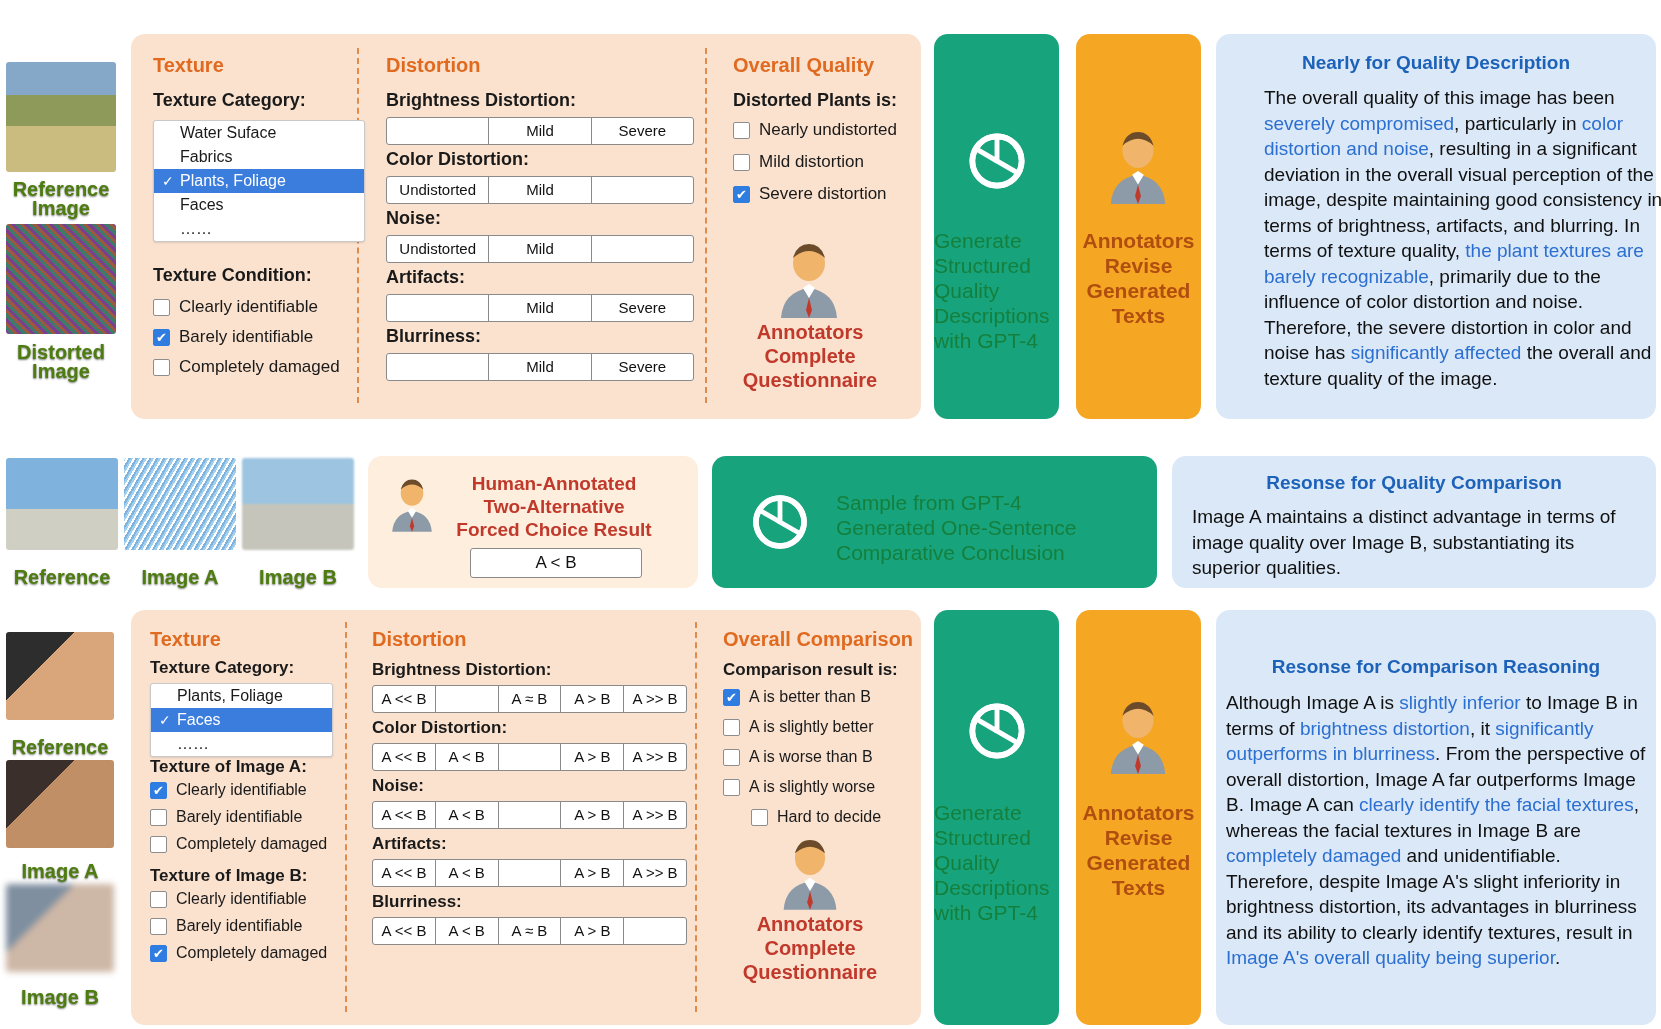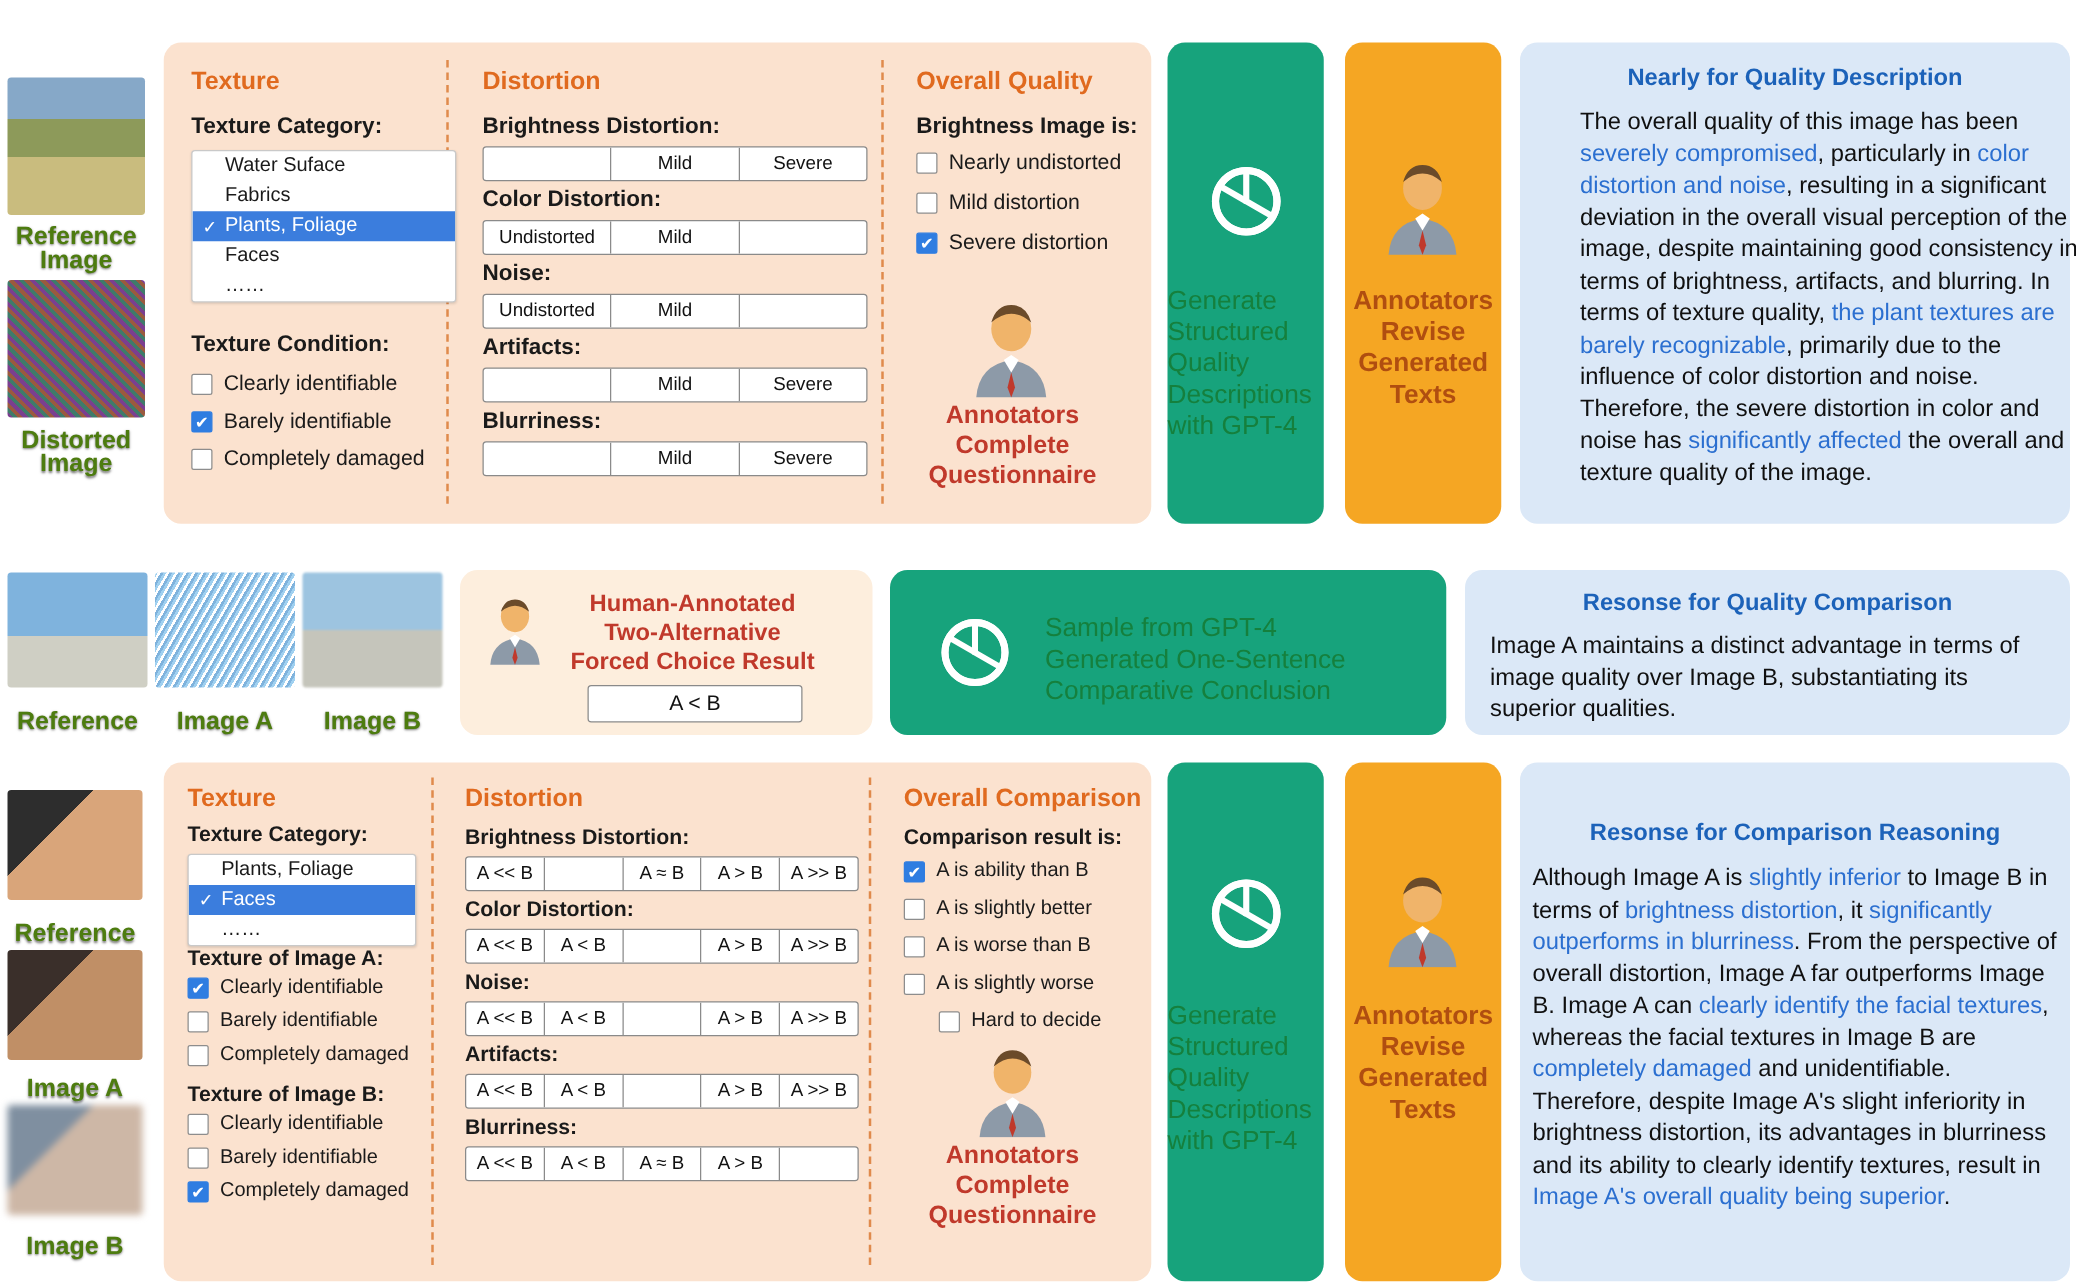--- a/index.html
+++ b/index.html
@@ -168,21 +168,21 @@
 </div>
 
 <div class="q-label" style="position:absolute; left:386px; top:326px;">Blurriness:</div>
 <div class="seg" style="position:absolute; left:386px; top:353px; width:308px;">
   <div class="blank"></div>
   <div>Mild</div>
   <div>Severe</div>
 </div>
 
 <div class="sec-title" style="position:absolute; left:733px; top:54px;">Overall Quality</div>
-<div class="q-label" style="position:absolute; left:733px; top:90px;">Brightness Image is:</div>
+<div class="q-label" style="position:absolute; left:733px; top:90px;">Distorted Plants is:</div>
 <div class="cbrow" style="position:absolute; left:733px; top:120px;">
   <span class="cbox"></span>
   <span>Nearly undistorted</span>
 </div>
 <div class="cbrow" style="position:absolute; left:733px; top:152px;">
   <span class="cbox"></span>
   <span>Mild distortion</span>
 </div>
 <div class="cbrow" style="position:absolute; left:733px; top:184px;">
   <span class="cbox on"></span>
@@ -390,21 +390,21 @@
   <div>A &lt; B</div>
   <div>A ≈ B</div>
   <div>A &gt; B</div>
   <div class="blank"></div>
 </div>
 
 <div class="sec-title" style="position:absolute; left:723px; top:628px;">Overall Comparison</div>
 <div class="q-label" style="position:absolute; left:723px; top:660px; font-size:17px;">Comparison result is:</div>
 <div class="cbrow" style="position:absolute; left:723px; top:688px; font-size:16px;">
   <span class="cbox on"></span>
-  <span>A is ability than B</span>
+  <span>A is better than B</span>
 </div>
 <div class="cbrow" style="position:absolute; left:723px; top:718px; font-size:16px;">
   <span class="cbox"></span>
   <span>A is slightly better</span>
 </div>
 <div class="cbrow" style="position:absolute; left:723px; top:748px; font-size:16px;">
   <span class="cbox"></span>
   <span>A is worse than B</span>
 </div>
 <div class="cbrow" style="position:absolute; left:723px; top:778px; font-size:16px;">

